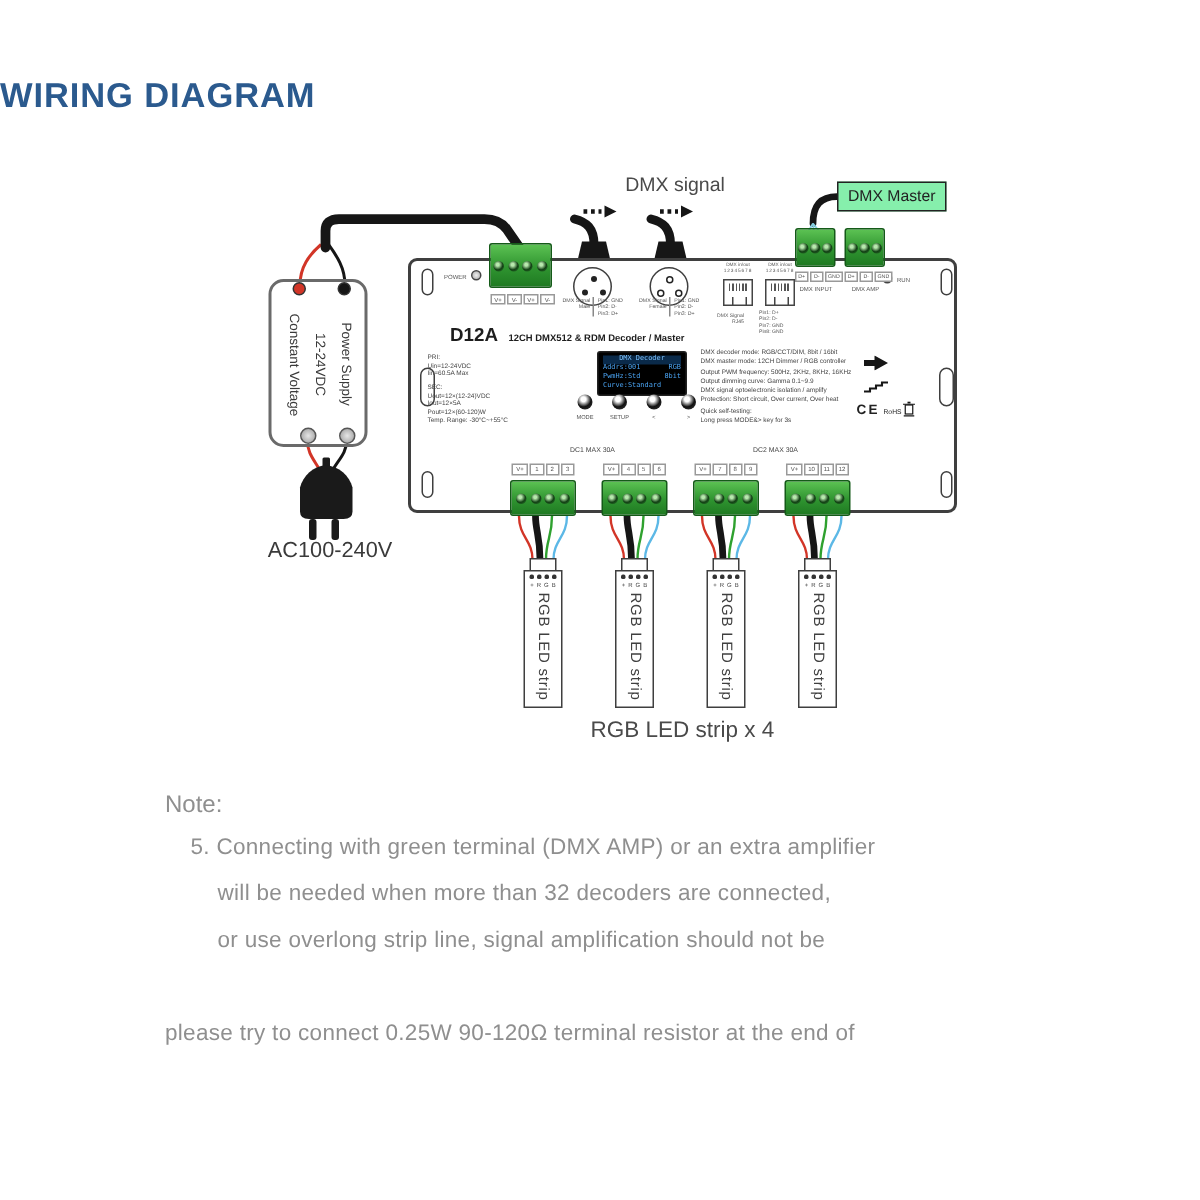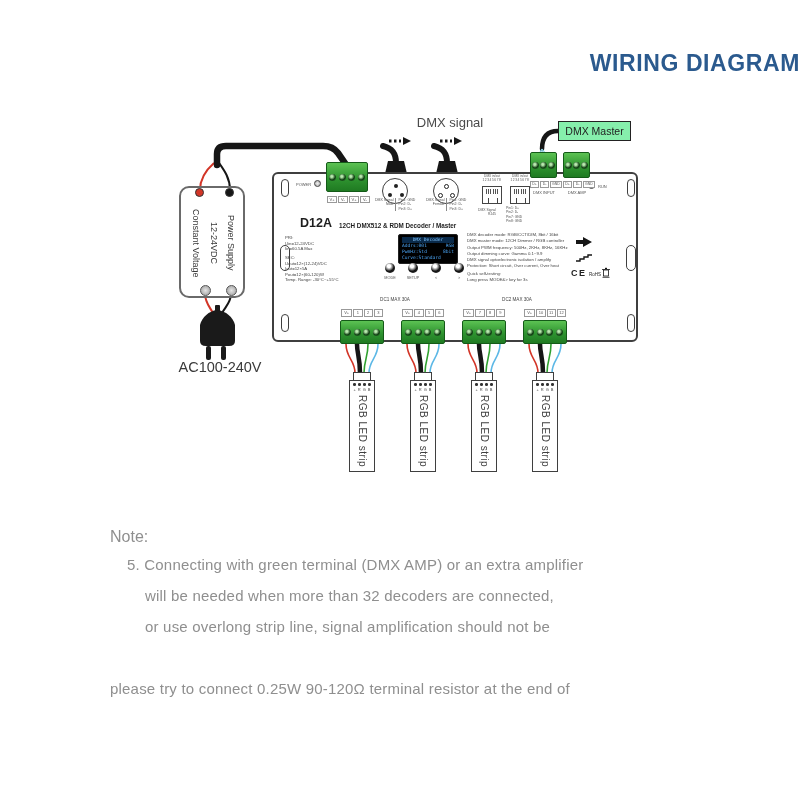--- a/index.html
+++ b/index.html
@@ -1,19 +1,19 @@
 <!DOCTYPE html>
 <html><head>
 <meta charset="utf-8">
 <style>
   html,body{margin:0;padding:0;background:#fff}
   .canvas{position:relative;width:800px;height:800px;background:#fff;overflow:hidden;
           font-family:"Liberation Sans",sans-serif;color:#3a3a3a}
   .abs{position:absolute}
-  .title{position:absolute;left:0;top:50px;width:800px;text-align:right;
+  .title{position:absolute;left:0;top:50px;width:800px;text-align:left;
          font-size:23px;font-weight:bold;letter-spacing:.6px;color:#2b5a8e}
   svg.wires{position:absolute;left:0;top:0;pointer-events:none}
 
   
   .psu{position:absolute;left:179px;top:186px;width:66px;height:112px;border:2px solid #6a6a6a;
        border-radius:10px;background:#fff;box-sizing:border-box}
   .psu-text{position:absolute;left:185px;top:197px;width:54px;height:92px;writing-mode:vertical-rl;
             text-align:center;font-size:9px;line-height:17.5px;color:#3a3a3a;white-space:nowrap}
   .dot{position:absolute;width:9px;height:9px;border-radius:50%;border:1px solid #333;box-sizing:border-box}
   .screwT{position:absolute;width:9px;height:9px;border-radius:50%;border:1px solid #555;
@@ -436,20 +436,21 @@
     <div class="pads">
         <span class="pad"></span>
         <span class="pad"></span>
         <span class="pad"></span>
         <span class="pad"></span>
       </div>
     <div class="pinhdr">+RGB</div>
     <div class="striptext">RGB LED strip</div>
   </div>
 
+  <div class="caption">RGB LED strip x 4</div>
 
   <div class="note-head">Note:</div>
   <div class="note n1">
     <div>5. Connecting with green terminal (DMX AMP) or an extra amplifier</div>
     <div>will be needed when more than 32 decoders are connected,</div>
     <div>or use overlong strip line, signal amplification should not be</div>
   </div>
   <div class="note n2">
     <div>please try to connect 0.25W 90-120Ω terminal resistor at the end of</div>
   </div>

